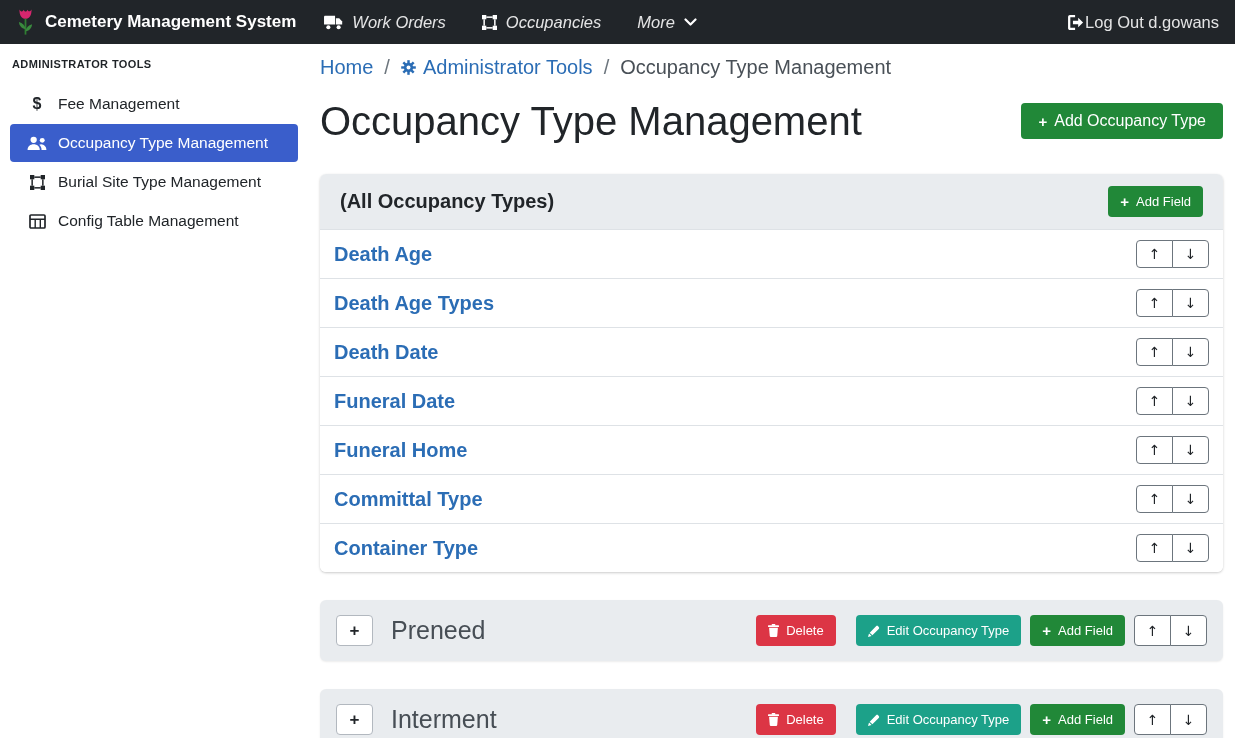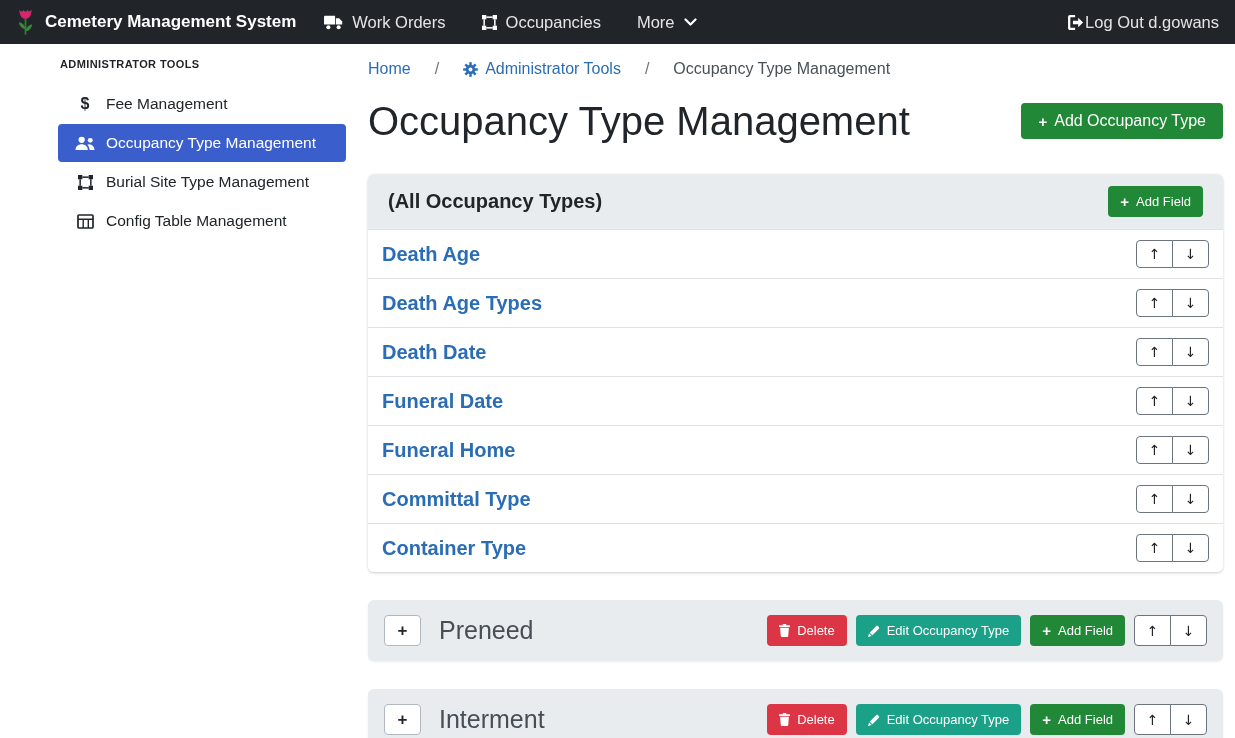--- a/index.html
+++ b/index.html
@@ -8,50 +8,50 @@
     background: #ffffff;
     font-family: "Liberation Sans", "DejaVu Sans", sans-serif;
     color: #212529;
   }
   button { font-family: inherit; }
 
   
   .navbar { height: 44px; background: #212529; display: flex; align-items: center; padding: 0 16px; }
   .brand { display: flex; align-items: center; gap: 10px; color: #fff; font-weight: 700; font-size: 17px; cursor: pointer; }
   .nav-items { display: flex; align-items: center; margin-left: 28px; gap: 36px; }
-  .nav-item { display: flex; align-items: center; gap: 9px; color: rgba(255,255,255,.88); font-size: 16.5px; cursor: pointer; }
+  .nav-item { display: flex; align-items: center; gap: 9px; color: rgba(255,255,255,.88); font-size: 16.5px; cursor: pointer; font-style: italic; }
   .navbar-right { margin-left: auto; display: flex; align-items: center; color: rgba(255,255,255,.88); font-size: 16.5px; cursor: pointer; }
   .icon { display: inline-flex; align-items: center; justify-content: center; }
 
   
-  .layout { display: flex; height: 682px; padding-left: 48px; }
+  .layout { display: flex; height: 682px; }
   .sidebar { width: 308px; flex: 0 0 308px; background: #fff; }
   .sidebar-heading { font-size: 11px; font-weight: 700; letter-spacing: .4px; color: #1f2327; text-transform: uppercase; padding: 14px 12px; }
   .side-item { display: flex; align-items: center; gap: 10px; height: 38px; margin: 1px 10px; padding: 0 8px 0 16px; font-size: 15.5px; border-radius: 4px; color: #212529; cursor: pointer; }
   .side-item .icon { width: 22px; }
   .side-item.active { background: #3a5ecb; color: #fff; }
   .dollar-glyph { font-weight: 700; font-size: 16px; }
 
   .main { flex: 1; min-width: 0; padding: 12px 12px 0 12px; }
 
   
-  .breadcrumb { display: flex; align-items: flex-end; gap: 24px; font-size: 16px; height: 22px; }
+  .breadcrumb { display: flex; align-items: center; gap: 11px; font-size: 20px; height: 22px; }
   .crumb-link { color: #2b6db5; text-decoration: none; display: flex; align-items: center; gap: 7px; cursor: pointer; }
   .crumb-sep { color: #6c757d; }
   .crumb-current { color: #495057; }
 
   
   .title-row { display: flex; align-items: center; justify-content: space-between; margin-top: 18px; }
   .page-title { font-size: 40px; font-weight: 400; color: #212529; line-height: 1.25; }
 
   
   .btn { display: inline-flex; align-items: center; gap: 7px; border: none; border-radius: 4px; color: #fff; cursor: pointer; white-space: nowrap; }
   .btn-green { background: #218838; }
   .btn-red   { background: #dc3545; }
-  .btn-teal  { background: #1ca189; }
+  .btn-teal  { background: #1ca189; margin-left: 11px; }
   .btn-lg { font-size: 16px; padding: 9px 17px; }
   .btn-sm { font-size: 13px; padding: 8px 12px; }
   .plus-glyph { font-weight: 700; font-size: 15px; line-height: 1; }
 
   
   .card { margin-top: 28px; border-radius: 6px; background: #fff;
           box-shadow: 0 1px 3px rgba(0,0,0,.14), 0 1px 2px rgba(0,0,0,.08); }
   .card-header { background: #e9ecef; border-radius: 6px 6px 0 0; padding: 12px 20px;
                  display: flex; align-items: center; justify-content: space-between; }
   .card-title { font-size: 20px; font-weight: 600; color: #212529; }

